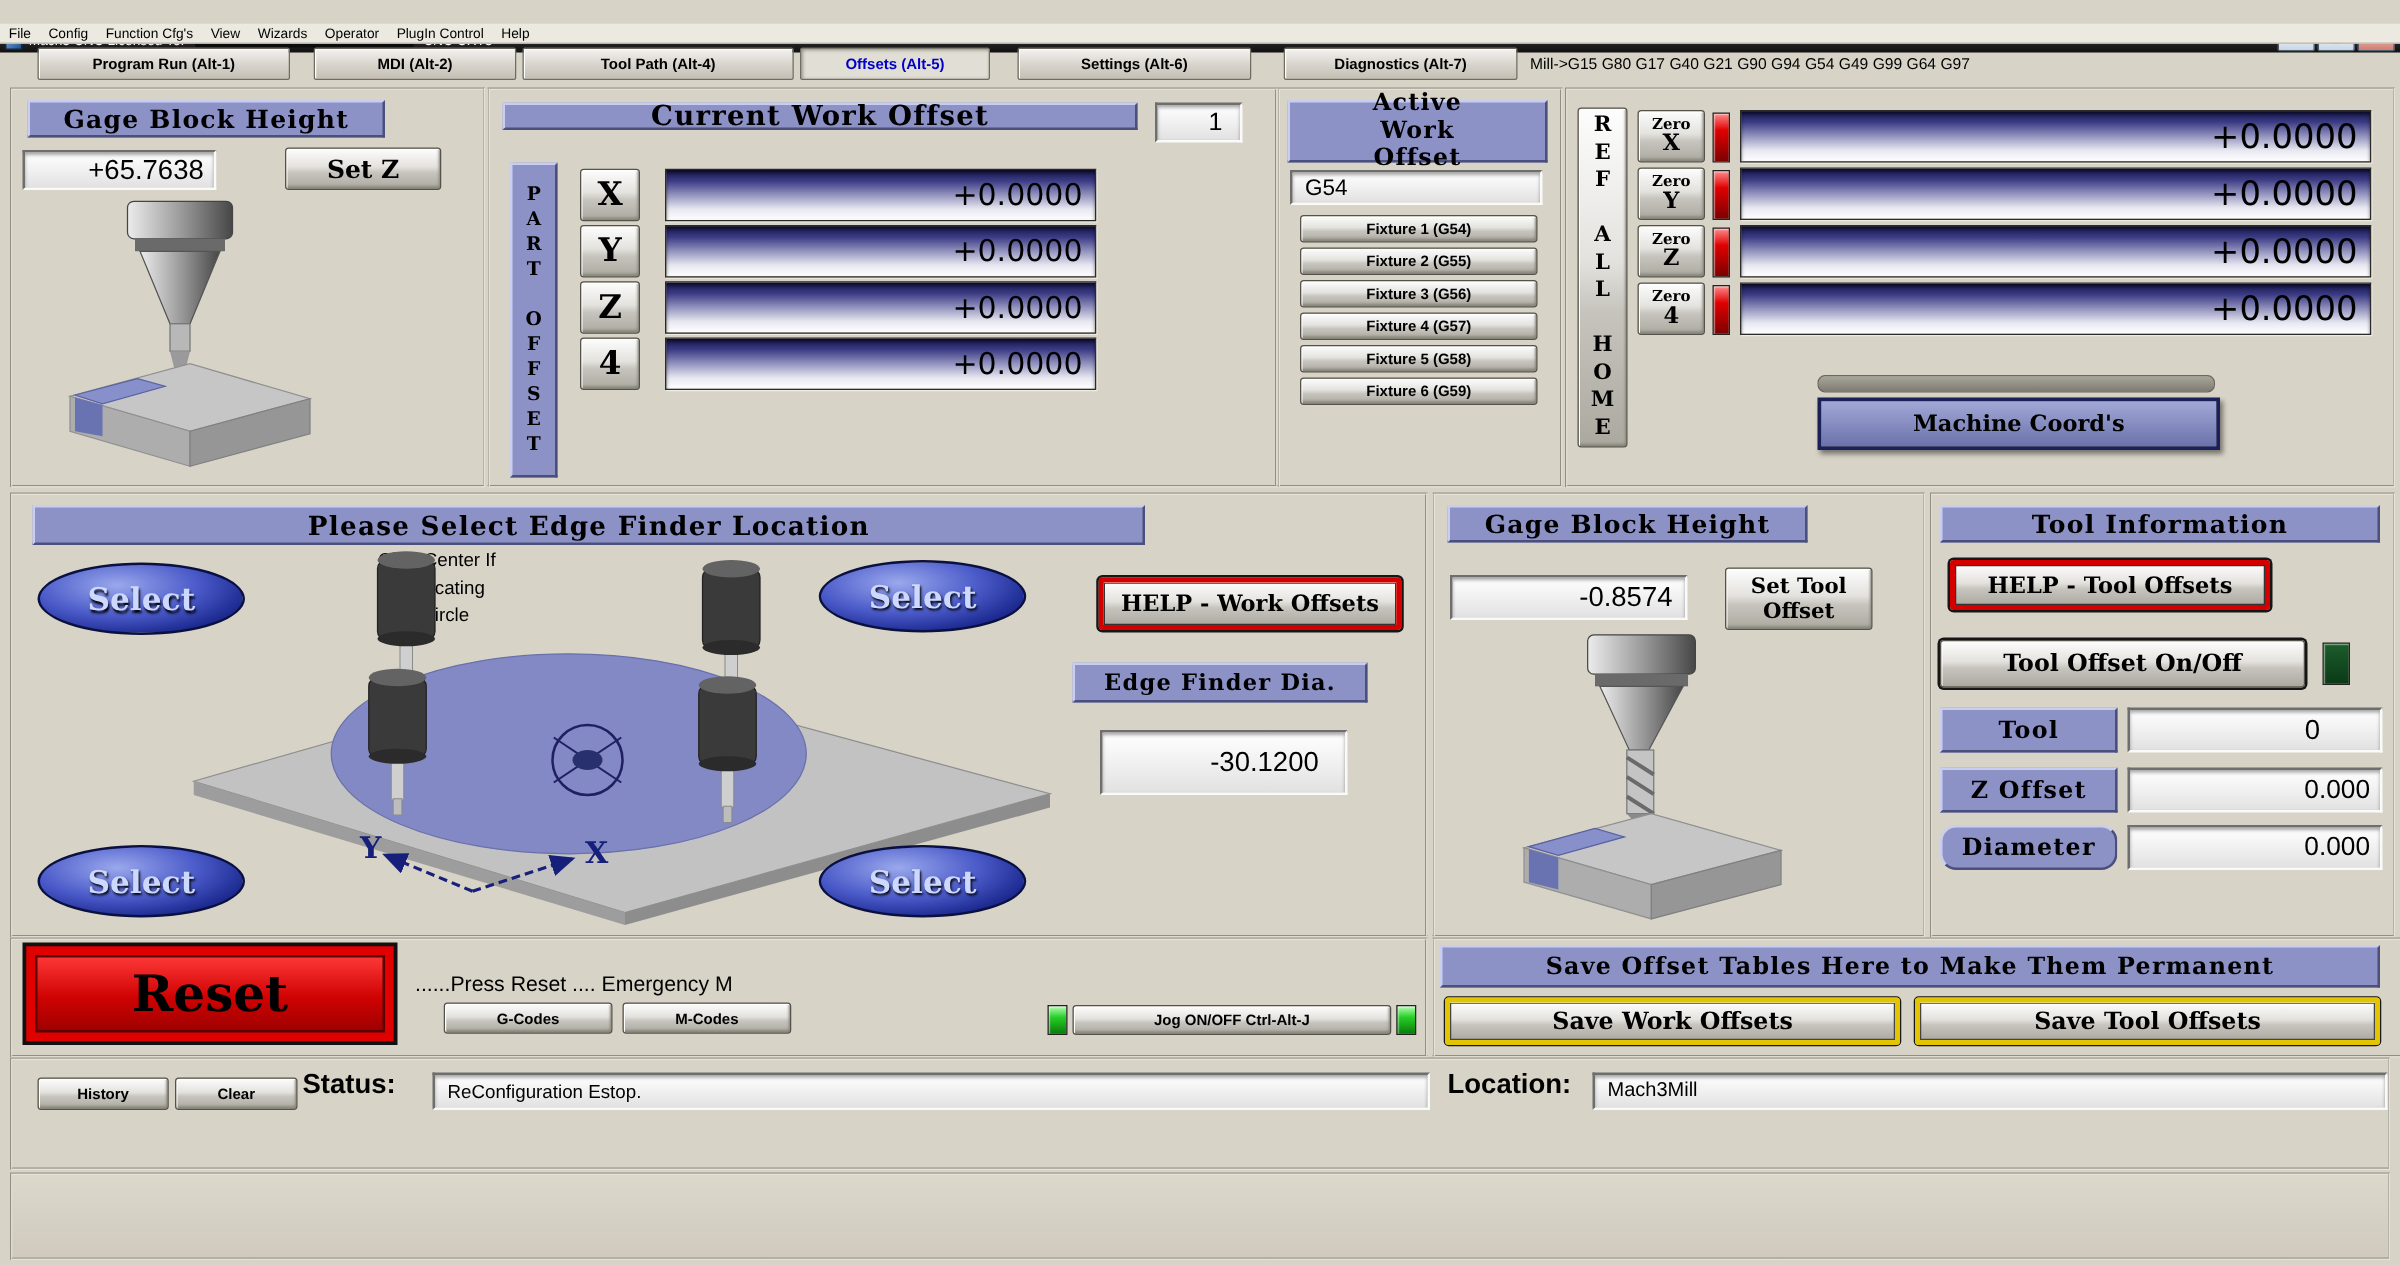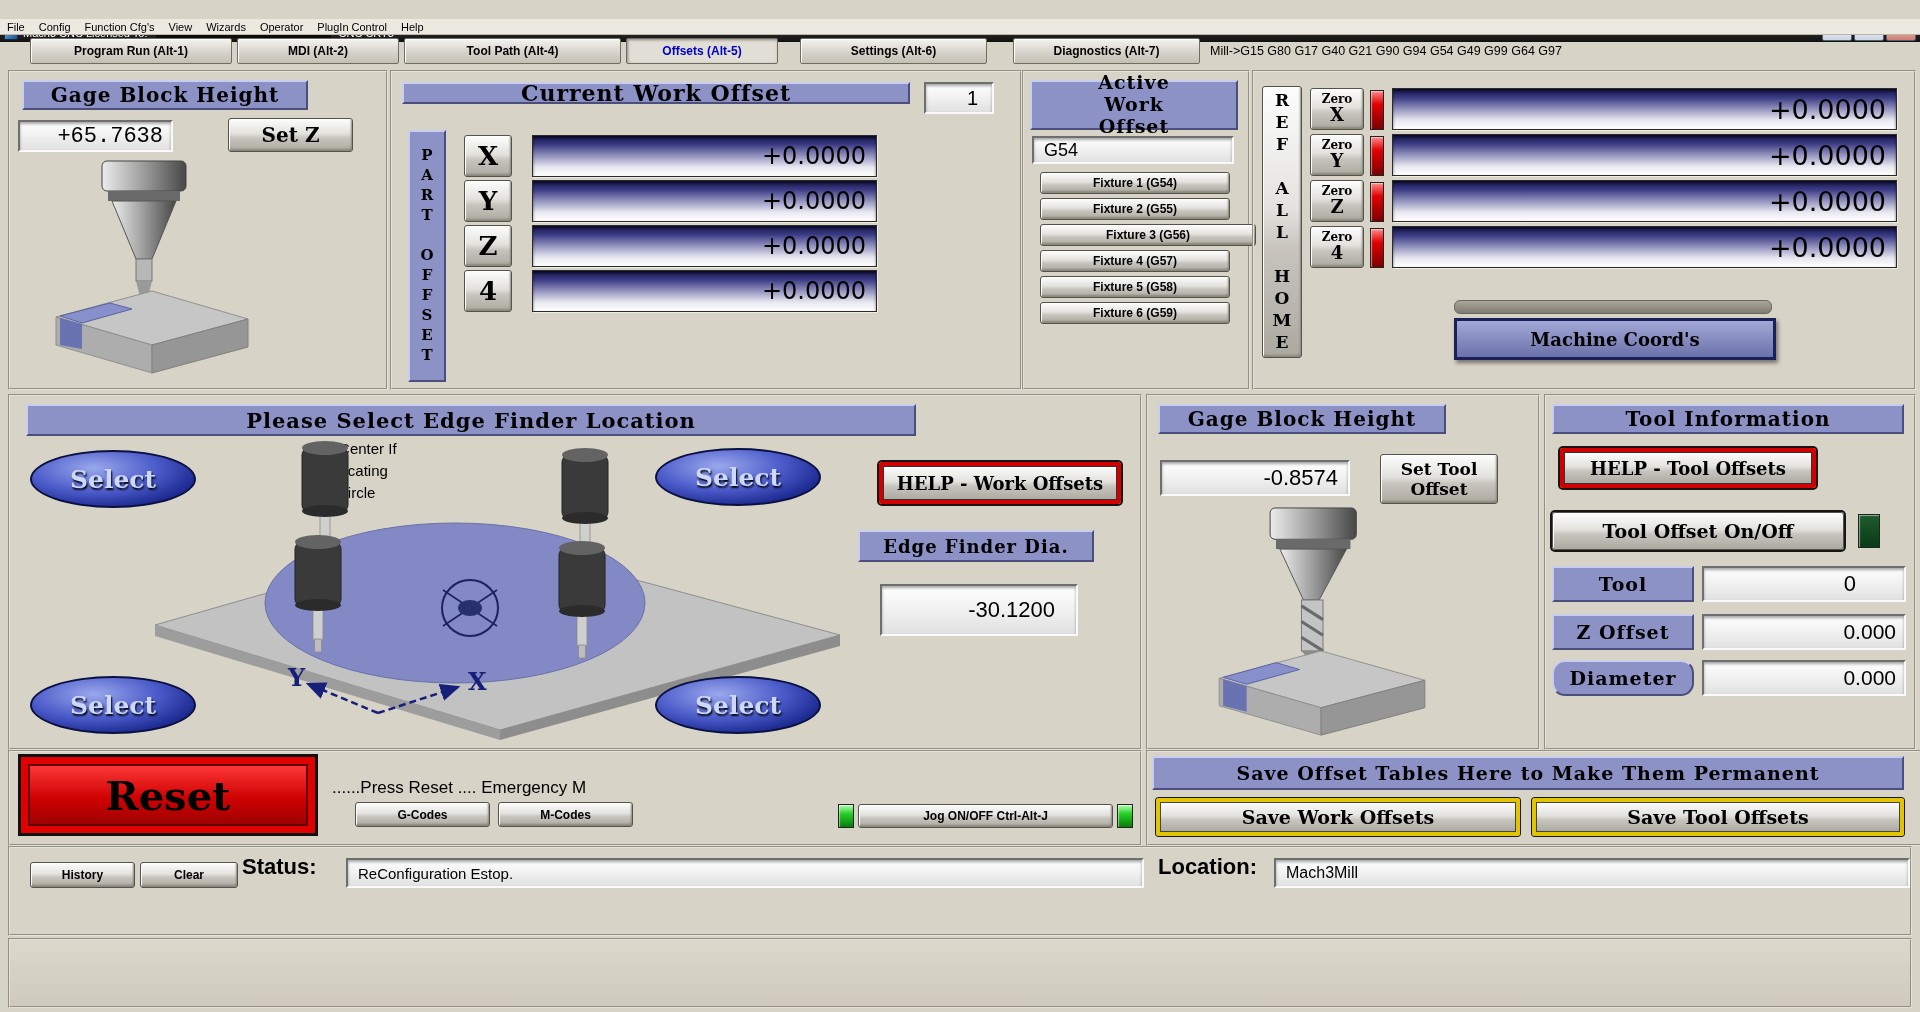--- a/index.html
+++ b/index.html
@@ -111,31 +111,31 @@
     <span class="menu-item">Function Cfg's</span>
     <span class="menu-item">View</span>
     <span class="menu-item">Wizards</span>
     <span class="menu-item">Operator</span>
     <span class="menu-item">PlugIn Control</span>
     <span class="menu-item">Help</span>
   </div>
 
   <div id="tabbar">
     <div class="tab" style="width:200px;margin-left:30px;">Program Run (Alt-1)</div>
-    <div class="tab" style="width:160px;margin-left:5px;">MDI (Alt-2)</div>
+    <div class="tab" style="width:160px;margin-left:19px;">MDI (Alt-2)</div>
     <div class="tab" style="width:215px;margin-left:5px;">Tool Path (Alt-4)</div>
     <div class="tab active" style="width:150px;margin-left:5px;">Offsets (Alt-5)</div>
     <div class="tab" style="width:185px;margin-left:22px;">Settings (Alt-6)</div>
     <div class="tab" style="width:185px;margin-left:26px;">Diagnostics (Alt-7)</div>
     <div class="gstatus">Mill-&gt;G15  G80 G17 G40 G21 G90 G94 G54 G49 G99 G64 G97</div>
   </div>
 
   <div class="sect" style="left:8px;top:70px;width:376px;height:316px;">
     <div class="hdr abs" style="left:12px;top:8px;width:286px;height:30px;font-size:20px;">Gage Block Height</div>
-    <div class="wbox abs" style="left:8px;top:48px;width:155px;height:32px;justify-content:flex-end;padding-right:8px;font-size:22px;font-family:Liberation Mono, monospace;">+65.7638</div>
+    <div class="wbox abs" style="left:8px;top:48px;width:155px;height:32px;justify-content:flex-end;padding-right:8px;font-size:22px;">+65.7638</div>
     <div class="btn serif abs" style="left:218px;top:46px;width:125px;height:34px;font-size:20px;">Set Z</div>
     <div class="abs" style="left:20px;top:86px;width:240px;height:222px;">
       <svg width="240" height="222" viewBox="0 0 240 220">
         <defs>
           <linearGradient id="sgA" x1="0" y1="0" x2="1" y2="0">
             <stop offset="0" stop-color="#ececec"></stop>
               <stop offset="0.5" stop-color="#9c9c9c"></stop>
               <stop offset="1" stop-color="#474747"></stop>
           </linearGradient>
         </defs>
@@ -171,21 +171,21 @@
     <div class="dro abs" style="left:140px;top:198px;width:345px;height:42px;font-size:24px;">+0.0000</div>
   </div>
 
   <div class="sect" style="left:1022px;top:70px;width:224px;height:316px;">
     <div class="hdr abs" style="left:6px;top:8px;width:208px;height:50px;font-size:19px;line-height:1.15;">
       <span style="display:inline-block;width:130px;">Active Work Offset</span>
     </div>
     <div class="wbox abs" style="left:8px;top:64px;width:202px;height:28px;padding-left:10px;font-size:18px;">G54</div>
     <div class="btn abs" style="left:16px;top:100px;width:190px;height:22px;font-size:12px;">Fixture 1 (G54)</div>
     <div class="btn abs" style="left:16px;top:126px;width:190px;height:22px;font-size:12px;">Fixture 2 (G55)</div>
-    <div class="btn abs" style="left:16px;top:152px;width:216px;height:22px;font-size:12px;">Fixture 3 (G56)</div>
+    <div class="btn abs" style="left:16px;top:152px;width:190px;height:22px;font-size:12px;">Fixture 3 (G56)</div>
     <div class="btn abs" style="left:16px;top:178px;width:190px;height:22px;font-size:12px;">Fixture 4 (G57)</div>
     <div class="btn abs" style="left:16px;top:204px;width:190px;height:22px;font-size:12px;">Fixture 5 (G58)</div>
     <div class="btn abs" style="left:16px;top:230px;width:190px;height:22px;font-size:12px;">Fixture 6 (G59)</div>
   </div>
 
   <div class="sect" style="left:1252px;top:70px;width:660px;height:316px;">
     <div class="btn vtext abs" style="left:8px;top:14px;width:40px;height:272px;font-size:17px;">REF ALL HOME</div>
 
     <div class="btn zero-btn abs" style="left:56px;top:16px;width:54px;height:42px;">
       <span class="zw">Zero</span>

